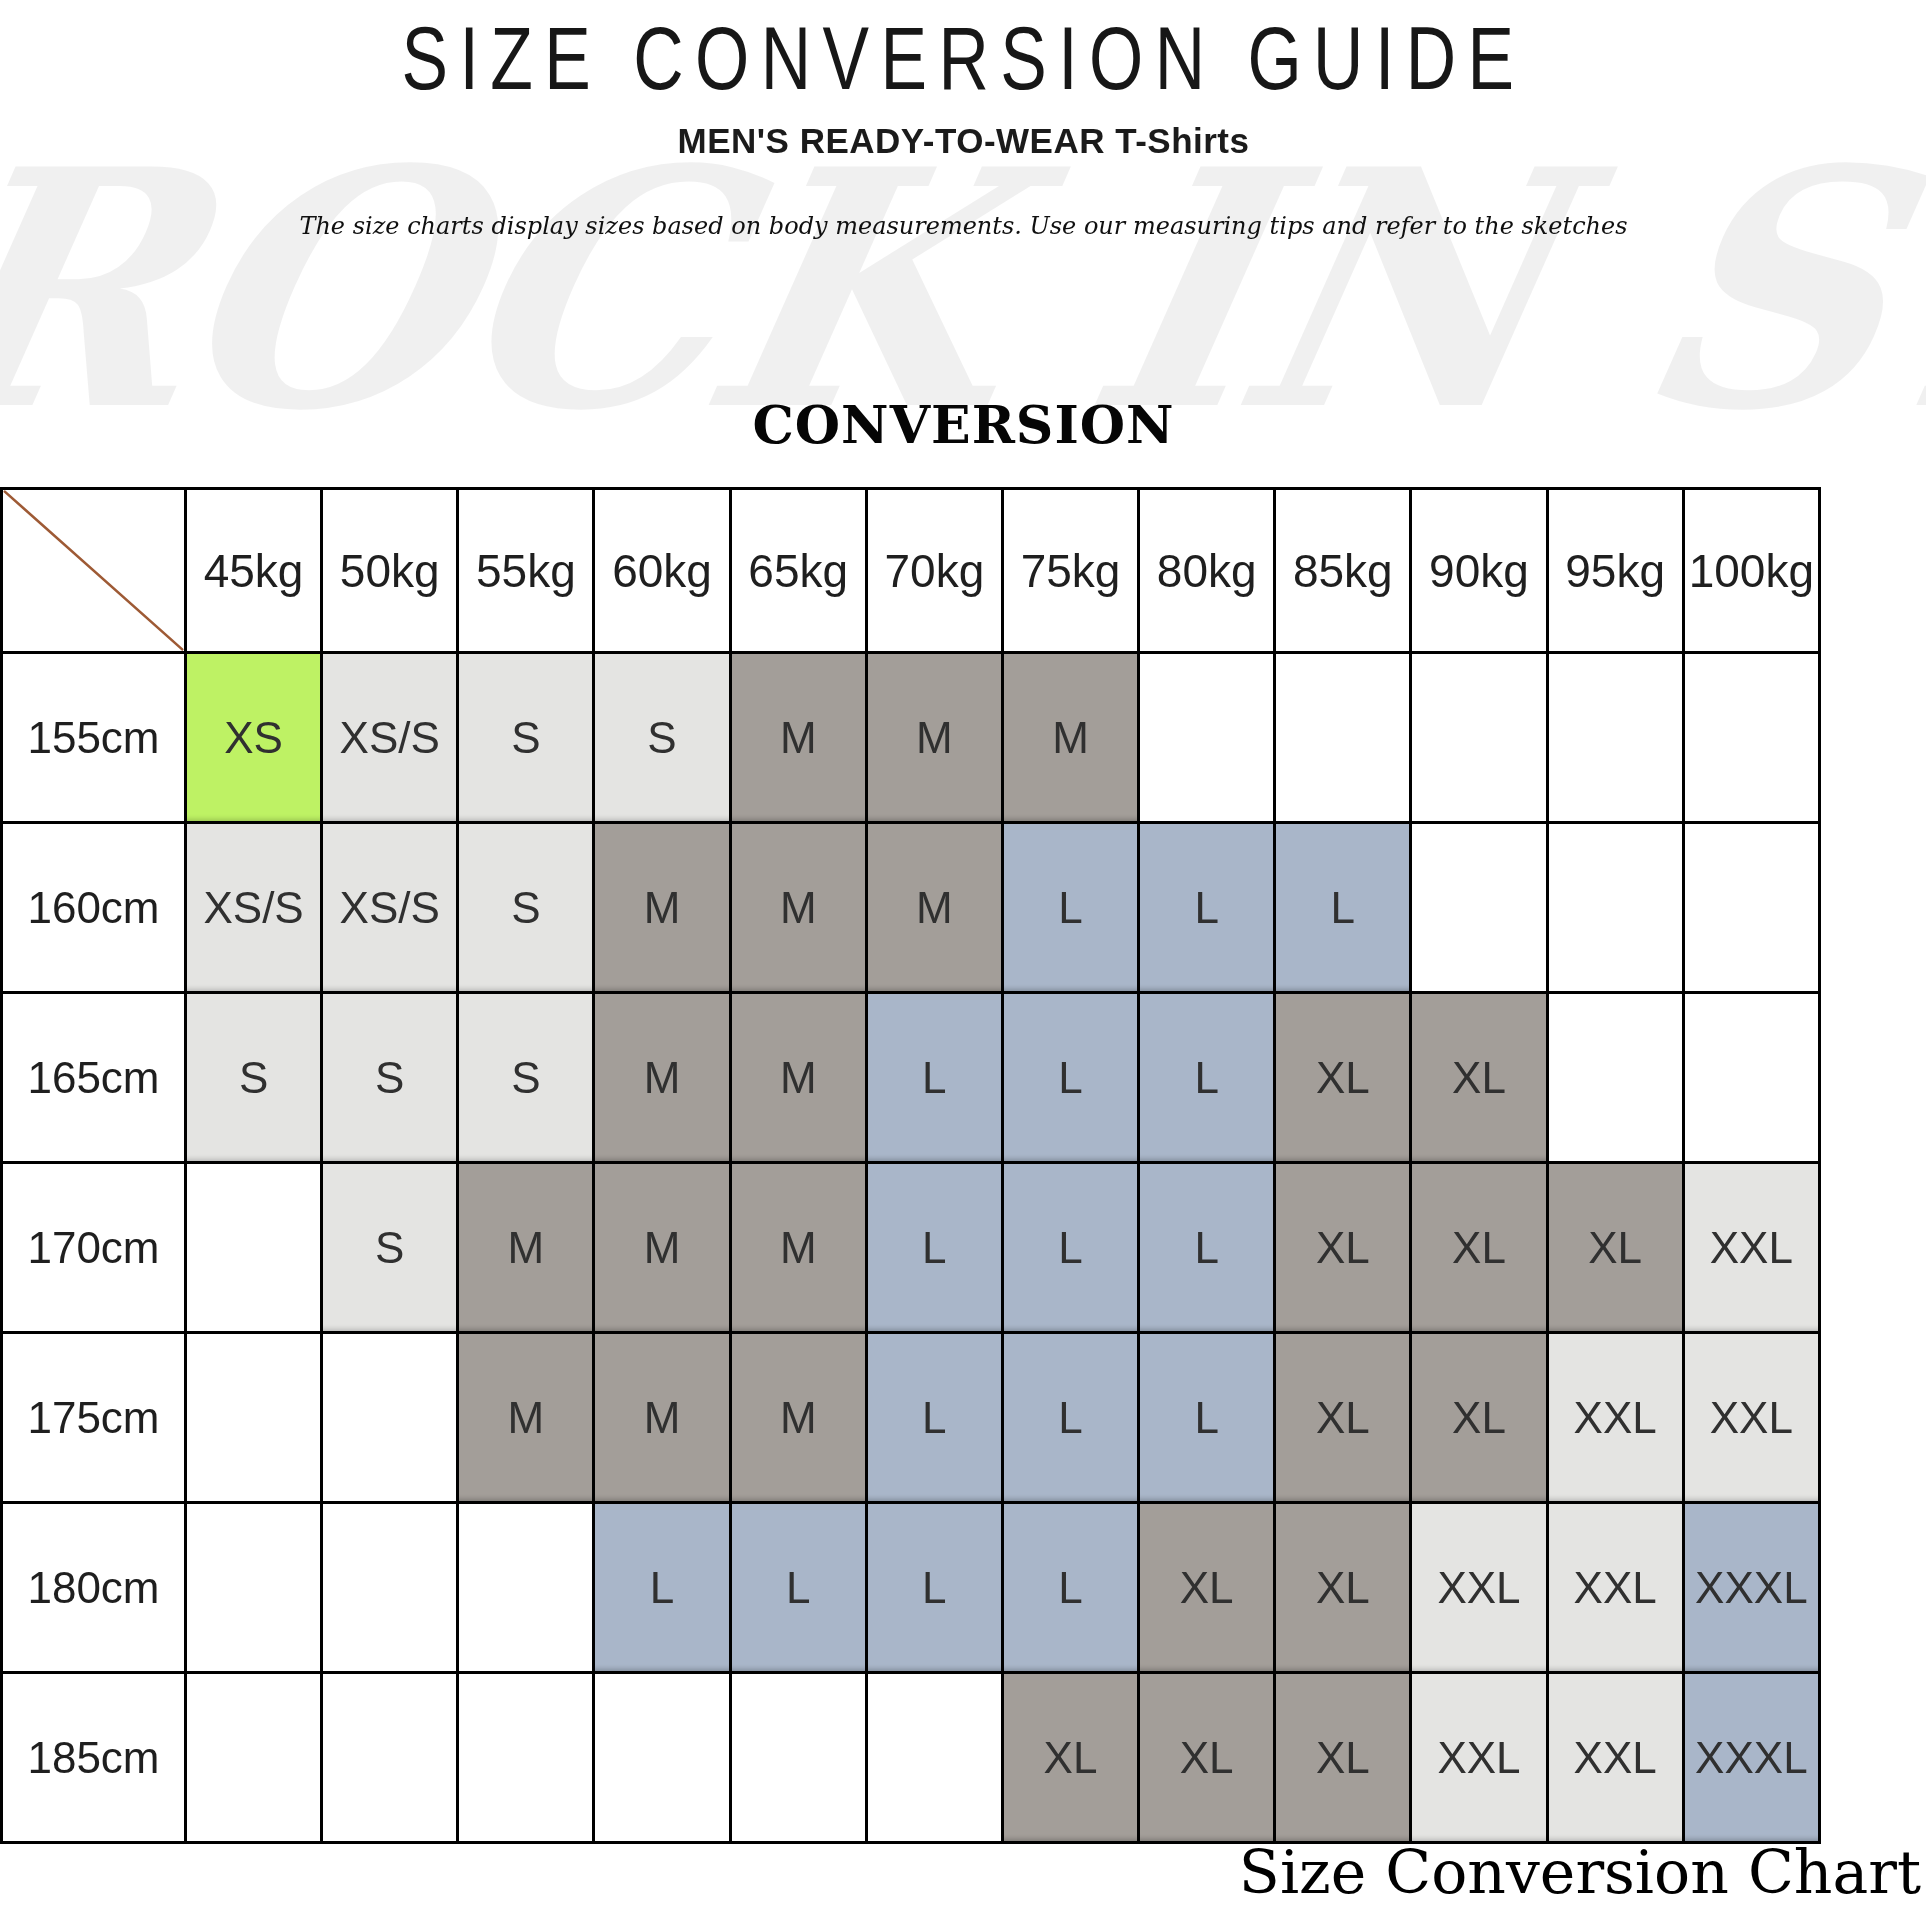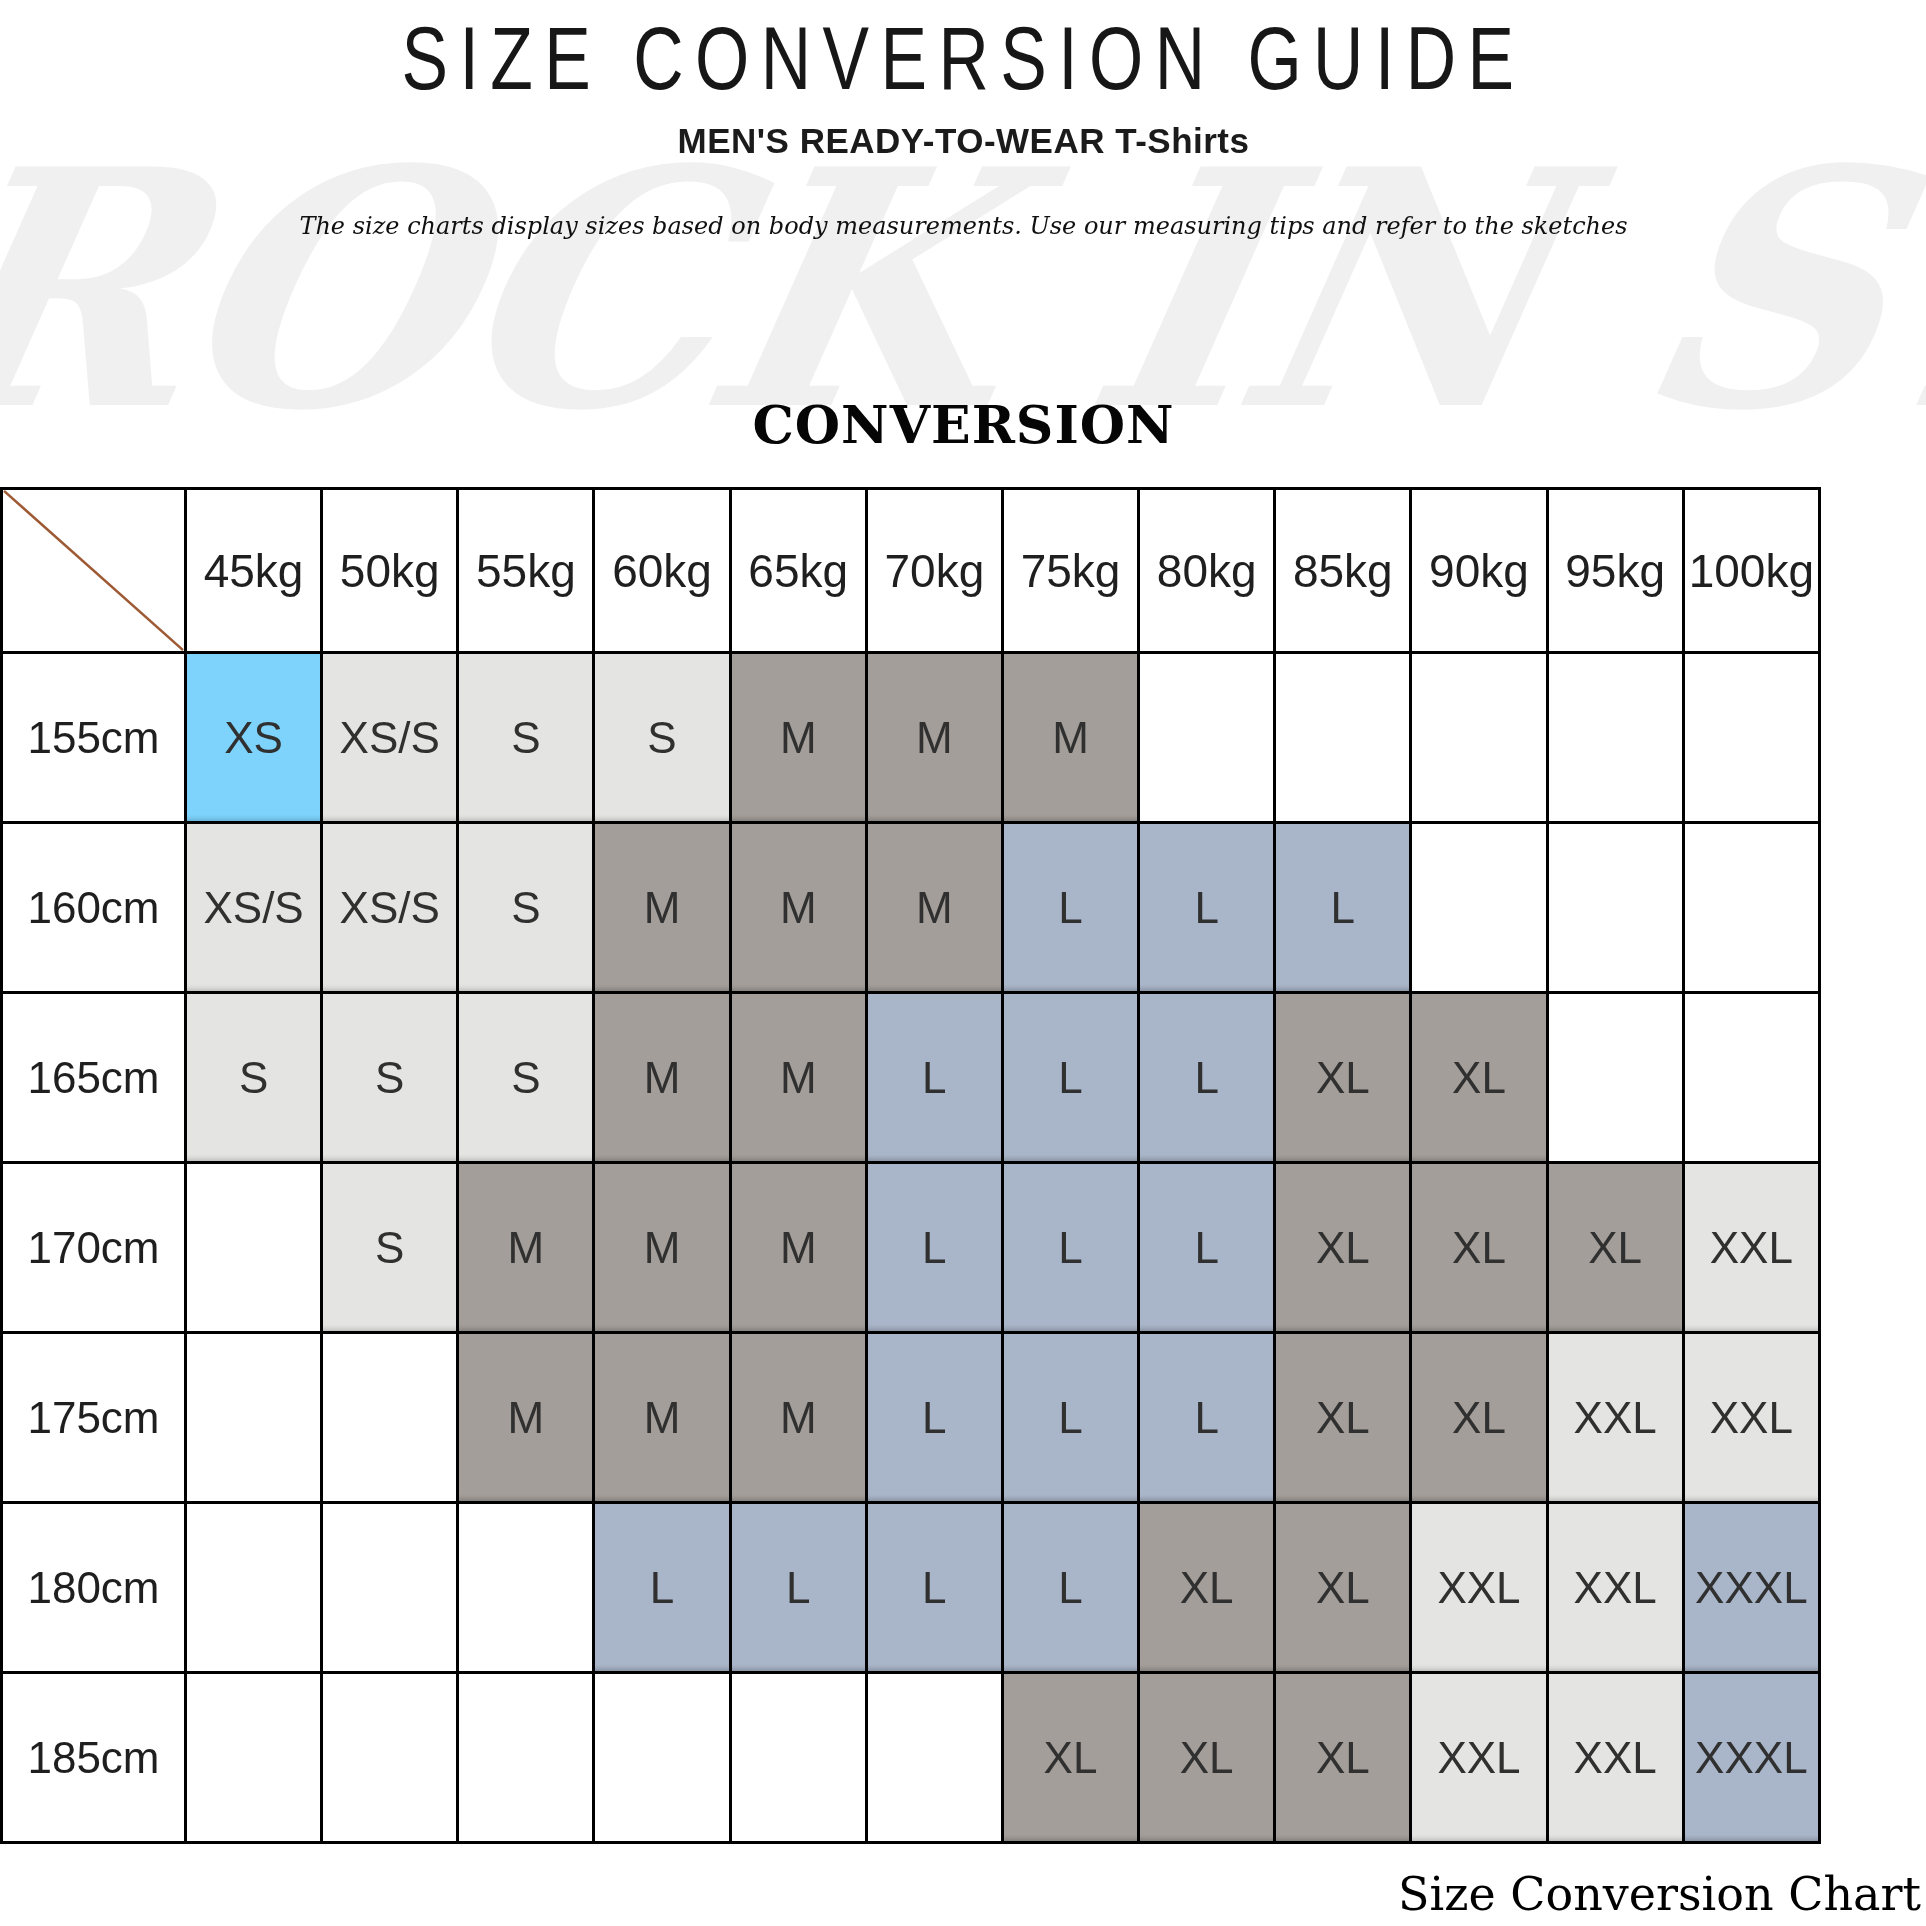--- a/index.html
+++ b/index.html
@@ -89,23 +89,23 @@
     font-size:44px;font-weight:400;color:#303030;
   }
   td.shade-light{background:#e4e4e2;box-shadow:inset 0 -7px 5px -5px rgba(0,0,0,0.18);}
   td.shade-taupe{background:#a39e99;box-shadow:inset 0 -7px 5px -5px rgba(0,0,0,0.22);}
   td.shade-blue {background:#a9b6c9;box-shadow:inset 0 -7px 5px -5px rgba(0,0,0,0.22);}
   td.shade-none {background:transparent;}
   .corner{position:relative;background:#ffffff;}
   .corner svg{position:absolute;top:0;left:0;width:100%;height:100%;display:block;}
 
   .caption{
-    position:absolute;bottom:6px;right:6px;
-    font-family:"DejaVu Serif", serif;
-    font-size:46px;color:#000;
+    position:absolute;bottom:20px;right:6px;
+    font-family:"DejaVu Serif", serif;
+    font-size:60px;color:#000;
     z-index:1;
   }
 </style>
 </head>
 <body>
 
 <div class="page">
 
   <div class="watermark">ROCK IN STONE</div>
 
@@ -139,21 +139,21 @@
           <th class="weight">80kg</th>
           <th class="weight">85kg</th>
           <th class="weight">90kg</th>
           <th class="weight">95kg</th>
           <th class="weight">100kg</th>
         </tr>
     </thead>
     <tbody>
         <tr>
           <th class="height">155cm</th>
-          <td class="size-cell shade-light" style="background: #7dd3fc;">XS</td>
+          <td class="size-cell shade-light" style="background: #bef264;">XS</td>
           <td class="size-cell shade-light" style="background: rgb(228, 228, 226);">XS/S</td>
           <td class="size-cell shade-light" style="background: rgb(228, 228, 226);">S</td>
           <td class="size-cell shade-light" style="background: rgb(228, 228, 226);">S</td>
           <td class="size-cell shade-taupe" style="background: rgb(163, 158, 153);">M</td>
           <td class="size-cell shade-taupe" style="background: rgb(163, 158, 153);">M</td>
           <td class="size-cell shade-taupe" style="background: rgb(163, 158, 153);">M</td>
           <td class="size-cell shade-none"></td>
           <td class="size-cell shade-none"></td>
           <td class="size-cell shade-none"></td>
           <td class="size-cell shade-none"></td>

